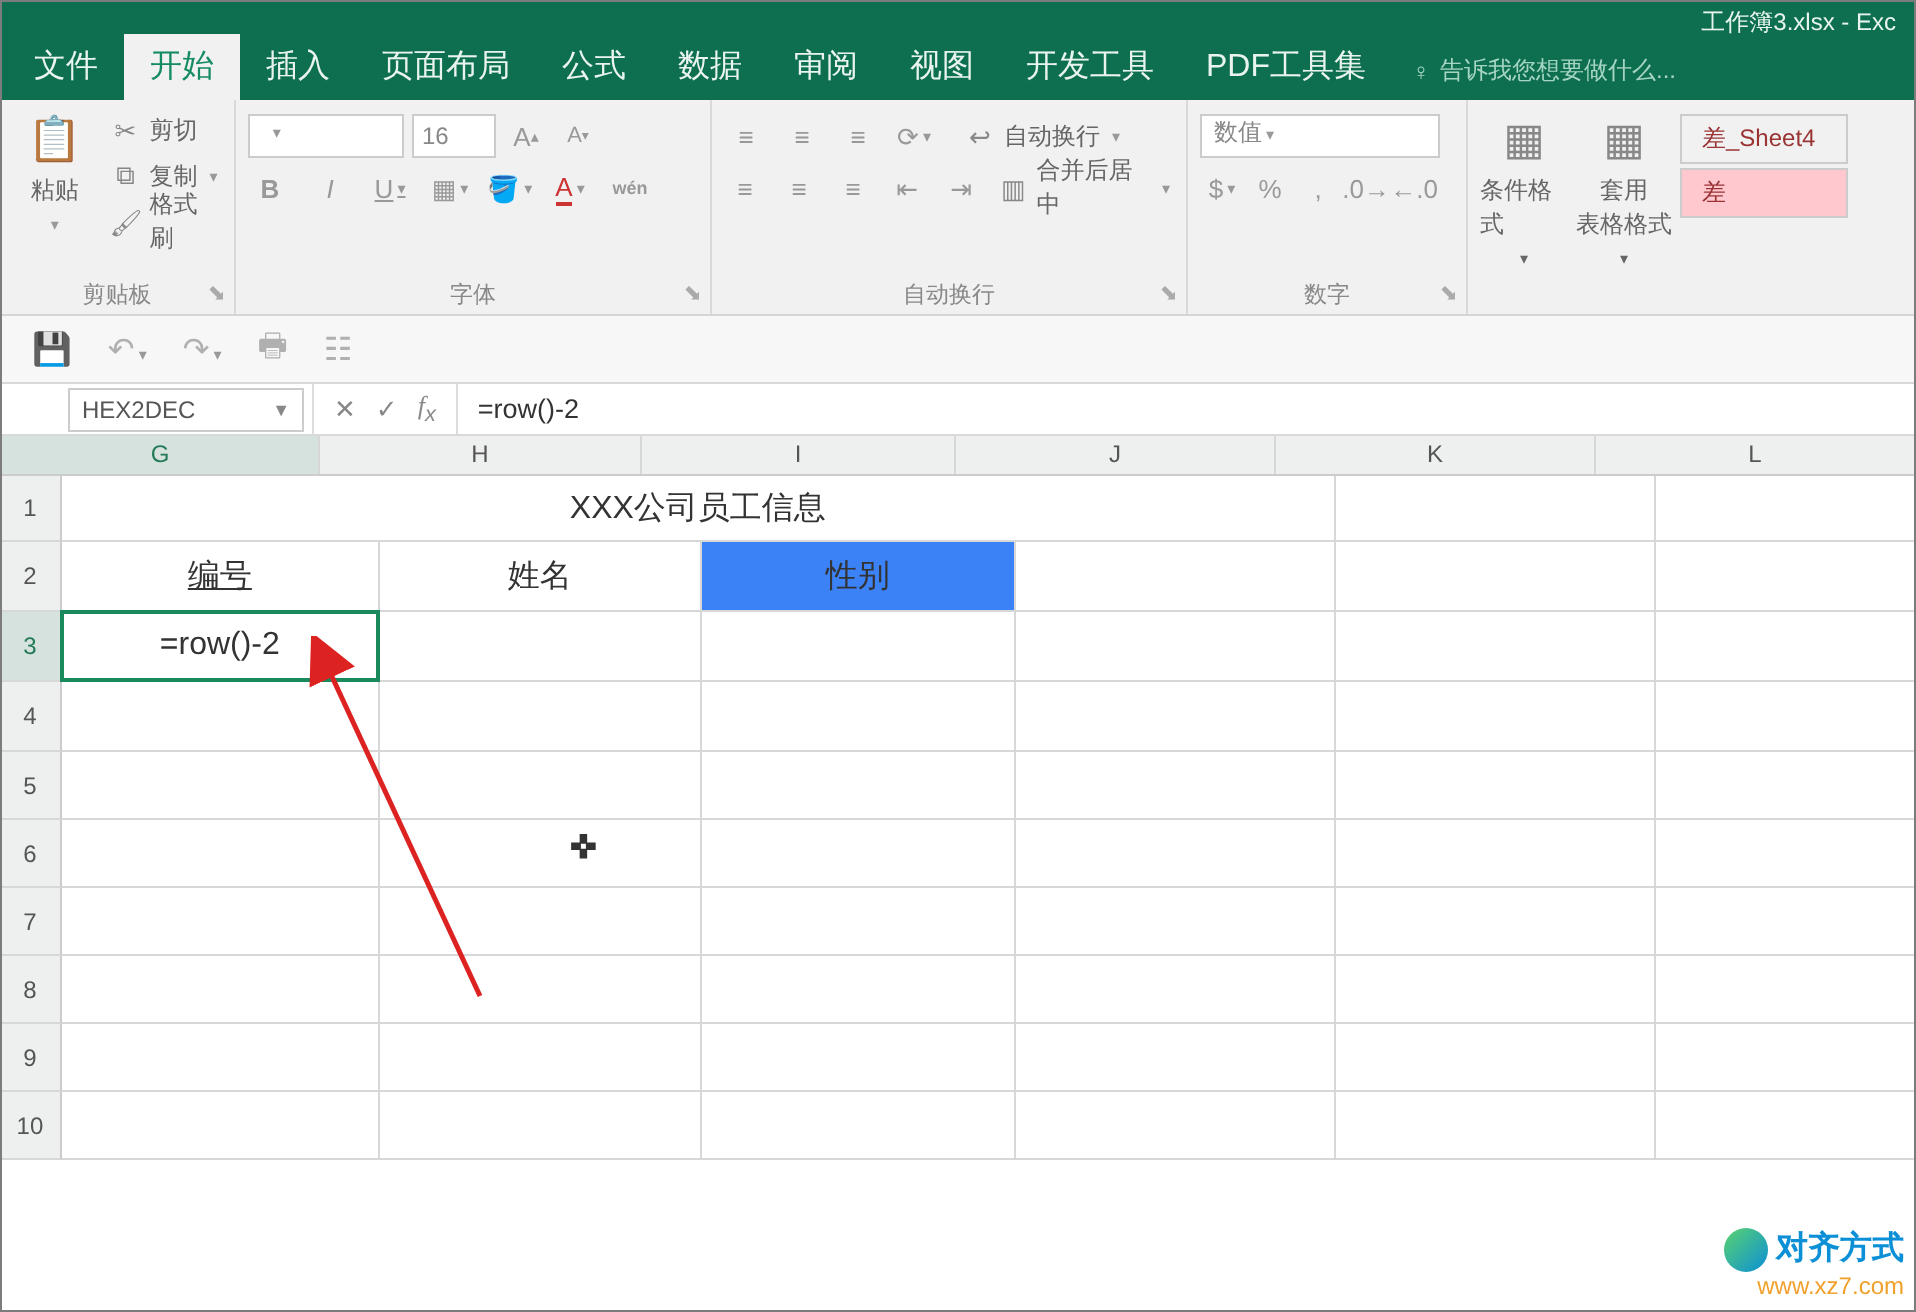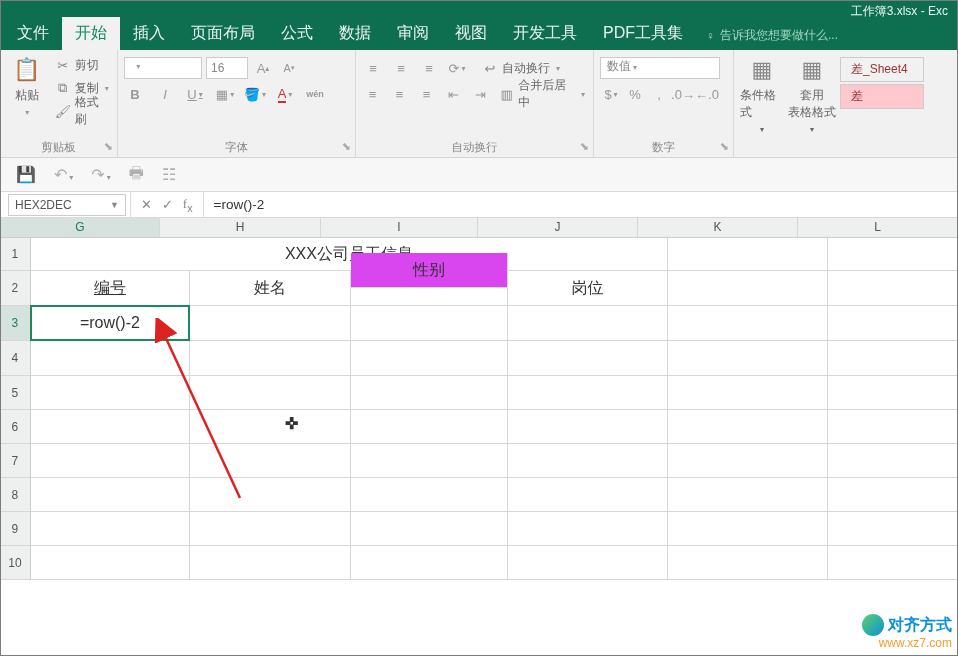--- a/index.html
+++ b/index.html
@@ -28,26 +28,26 @@
 .font-size-select { border:1px solid #ccc;background:#fff;height:22px;width:42px;padding:0 4px;color:#888;font-size:12px;}
 .sq-btn{width:22px;height:22px;display:inline-flex;align-items:center;justify-content:center;color:#999;font-size:13px;}
 .dd::after{content:"▾";font-size:8px;color:#999;margin-left:2px;}
 
 .gn-sm { font-size:11px; color:#aaa; position:absolute; right:4px; bottom:4px;}
 
 .quickbar { height: 34px; background: #f7f7f7; border-bottom: 1px solid #d9d9d9; display:flex; align-items:center; padding-left:16px; gap:18px; }
 .qb-ico { color:#5fa083; font-size:16px; }
 .qb-ico.gray { color:#b0b0b0; }
 
-.formula-bar { height: 26px; background:#fff; border-bottom:1px solid #d9d9d9; display:flex; align-items:center; }
+.formula-bar { height: 26px; background:#fff; border-bottom:1px solid #d9d9d9; display:flex; align-items:center;padding-left:26px; }
 .name-box { width:118px; height:22px; border:1px solid #ccc; margin:0 4px 0 8px; display:flex; align-items:center; padding:0 6px; justify-content:space-between; color:#555;}
 .name-box .cbx-dd { color:#888; font-size:9px;}
 .fb-btns { display:flex; gap:10px; padding:0 10px; color:#888; border-left:1px solid #ddd; border-right:1px solid #ddd; height:100%; align-items:center;}
 .fb-btns span{ font-size:13px; }
-.fx { font-family:"Times New Roman",serif; font-size:14px;}
+.fx { font-style:italic; font-family:"Times New Roman",serif; font-size:14px;}
 .formula-input { flex:1; padding:0 10px; color:#333; font-size:13.5px; height:100%; display:flex; align-items:center; border:none; outline:none; background:transparent;}
 
 .grid-wrap { position:relative; background:#fff; }
 .col-headers { display:flex; height:20px; background:#eef0ef; border-bottom:1px solid #ccc; }
 .corner { width:32px; border-right:1px solid #ccc; background:#eef0ef;}
 .col-h { border-right:1px solid #d7d7d7; text-align:center; font-size:12px; color:#555; line-height:19px; background:#eef0ef;}
 .col-h.active { background:#d6e2dd; color:#237a58; }
 
 .sheet-body { display:flex; }
 .row-headers { width:32px; }
@@ -323,22 +323,21 @@
         <div class="cell" style="left: 797px; top: 274px; width: 160px; height: 34px;"></div>
         <div class="cell" style="left: 0px; top: 308px; width: 159px; height: 34px;"></div>
         <div class="cell" style="left: 159px; top: 308px; width: 161px; height: 34px;"></div>
         <div class="cell" style="left: 320px; top: 308px; width: 157px; height: 34px;"></div>
         <div class="cell" style="left: 477px; top: 308px; width: 160px; height: 34px;"></div>
         <div class="cell" style="left: 637px; top: 308px; width: 160px; height: 34px;"></div>
         <div class="cell" style="left: 797px; top: 308px; width: 160px; height: 34px;"></div>
         <div class="cell title-cell" style="left: 0px; top: 0px; width: 637px; height: 33px; background: rgb(255, 255, 255);">XXX公司员工信息</div>
         <div class="cell header-cell" style="left: 0px; top: 33px; width: 159px; height: 35px; background: rgb(255, 255, 255); text-decoration: underline;">编号</div>
         <div class="cell header-cell" style="left: 159px; top: 33px; width: 161px; height: 35px; background: rgb(255, 255, 255);">姓名</div>
-        <div class="cell header-cell" style="left: 320px; top: 15px; width: 157px; height: 35px; background: #d946ef;">性别</div>
-        <div class="cell header-cell" style="left: 477px; top: 33px; width: 160px; height: 35px; background: rgb(255, 255, 255);">岗位</div>
+        <div class="cell header-cell" style="left: 320px; top: 33px; width: 157px; height: 35px; background: #3b82f6;">性别</div>
         <div class="active-cell" style="left: -1px; top: 67px; width: 160px; height: 36px;">=row()-2</div>
       </div>
   </div>
 
   <svg class="arrow-svg" width="260" height="260" style="left:120px;top:100px;">
     <defs>
         <marker id="ahead" markerWidth="12" markerHeight="12" refX="2" refY="5" orient="auto">
       <path d="M0,0 L10,5 L0,10 Z" fill="#d22"></path>
     </marker>
       </defs>

